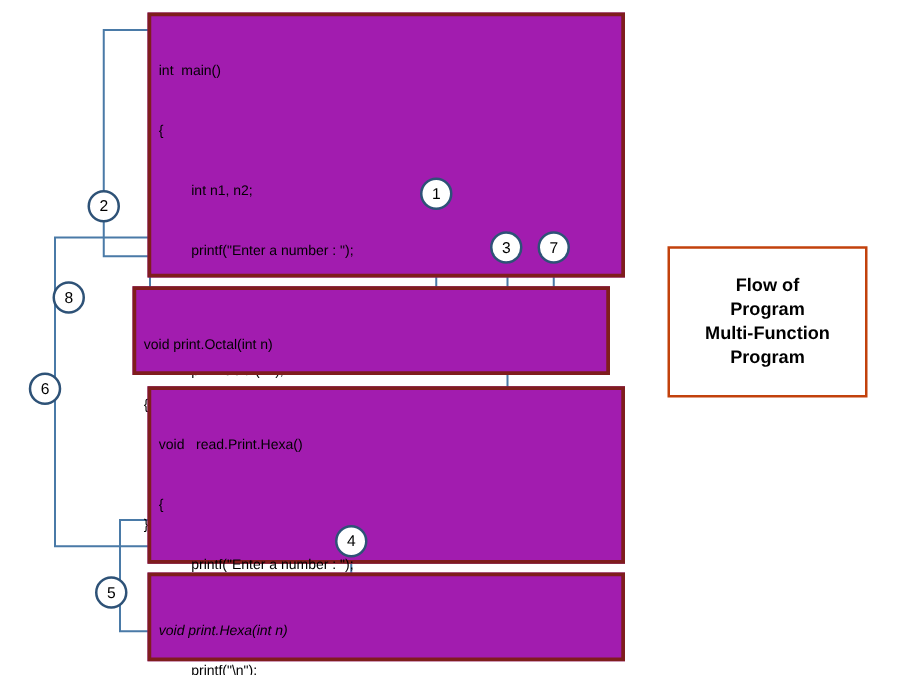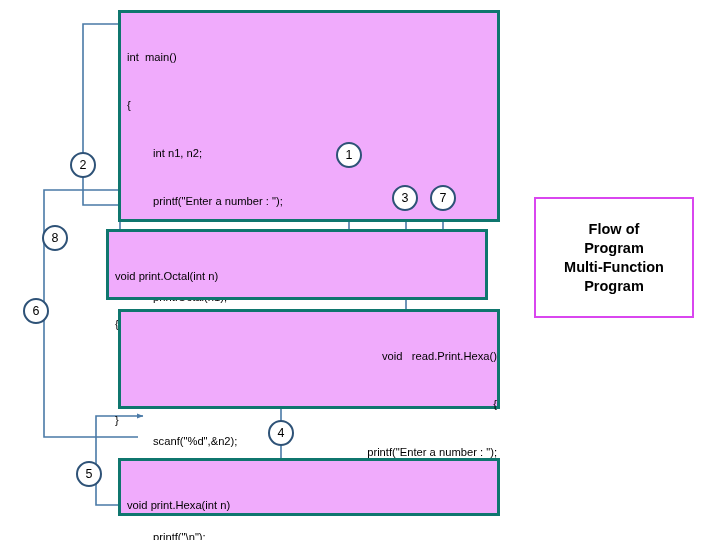--- a/index.html
+++ b/index.html
@@ -11,39 +11,39 @@
     position:relative;
   }
   #stage{position:absolute;left:0;top:0;width:720px;height:540px;}
 
   
   #wires{position:absolute;left:0;top:0;width:720px;height:540px;}
 
   
   .code-box{
     position:absolute;
-    background:#f0abfc;
-    border:3px solid #0f766e;
+    background:#a21caf;
+    border:3px solid #7f1d1d;
     box-sizing:border-box;
-    padding:4px 0 4px 6px;
+    padding:4px 14px 4px 6px;
     font-size:11.2px;
     line-height:16px;
     color:#000;
     white-space:pre;
     font-family:"Liberation Sans", sans-serif;
   }
   .code-box .ln{display:block;height:16px;}
   .code-box .ind{padding-left:26px;}
 
   
   .title-box{
     position:absolute;
     left:534px;top:197px;width:160px;height:121px;
     background:#ffffff;
-    border:2px solid #d946ef;
+    border:2px solid #c2410c;
     box-sizing:border-box;
     display:flex;align-items:center;justify-content:center;
     text-align:center;
     font-weight:bold;
     font-size:14.5px;
     line-height:19px;
     color:#000;
   }
   .title-box .tline{display:block;}
 
@@ -116,32 +116,32 @@
     
   </div>
 
   <div class="code-box" style="left:106px;top:229px;width:382px;height:71px;">
     <span class="ln">void print.Octal(int n)</span>
     <span class="ln">{</span>
     <span class="ln ind">printf("Number in octal form : %o \n", n);</span>
     <span class="ln">}</span>
   </div>
 
-  <div class="code-box" style="left:118px;top:309px;width:382px;height:100px;text-align:right;">
+  <div class="code-box" style="left:118px;top:309px;width:382px;height:142px;">
     <span class="ln">void   read.Print.Hexa()</span>
     <span class="ln">{</span>
     <span class="ln ind">printf("Enter a number : ");</span>
     
     
     
     
     
   </div>
 
-  <div class="code-box" style="left:118px;top:458px;width:382px;height:58px;">
+  <div class="code-box" style="left:118px;top:458px;width:382px;height:71px;font-style:italic;">
     <span class="ln">void print.Hexa(int n)</span>
     
     
     
   </div>
 
   <div class="title-box">
     <div>
       <span class="tline">Flow of</span>
       <span class="tline">Program</span>

